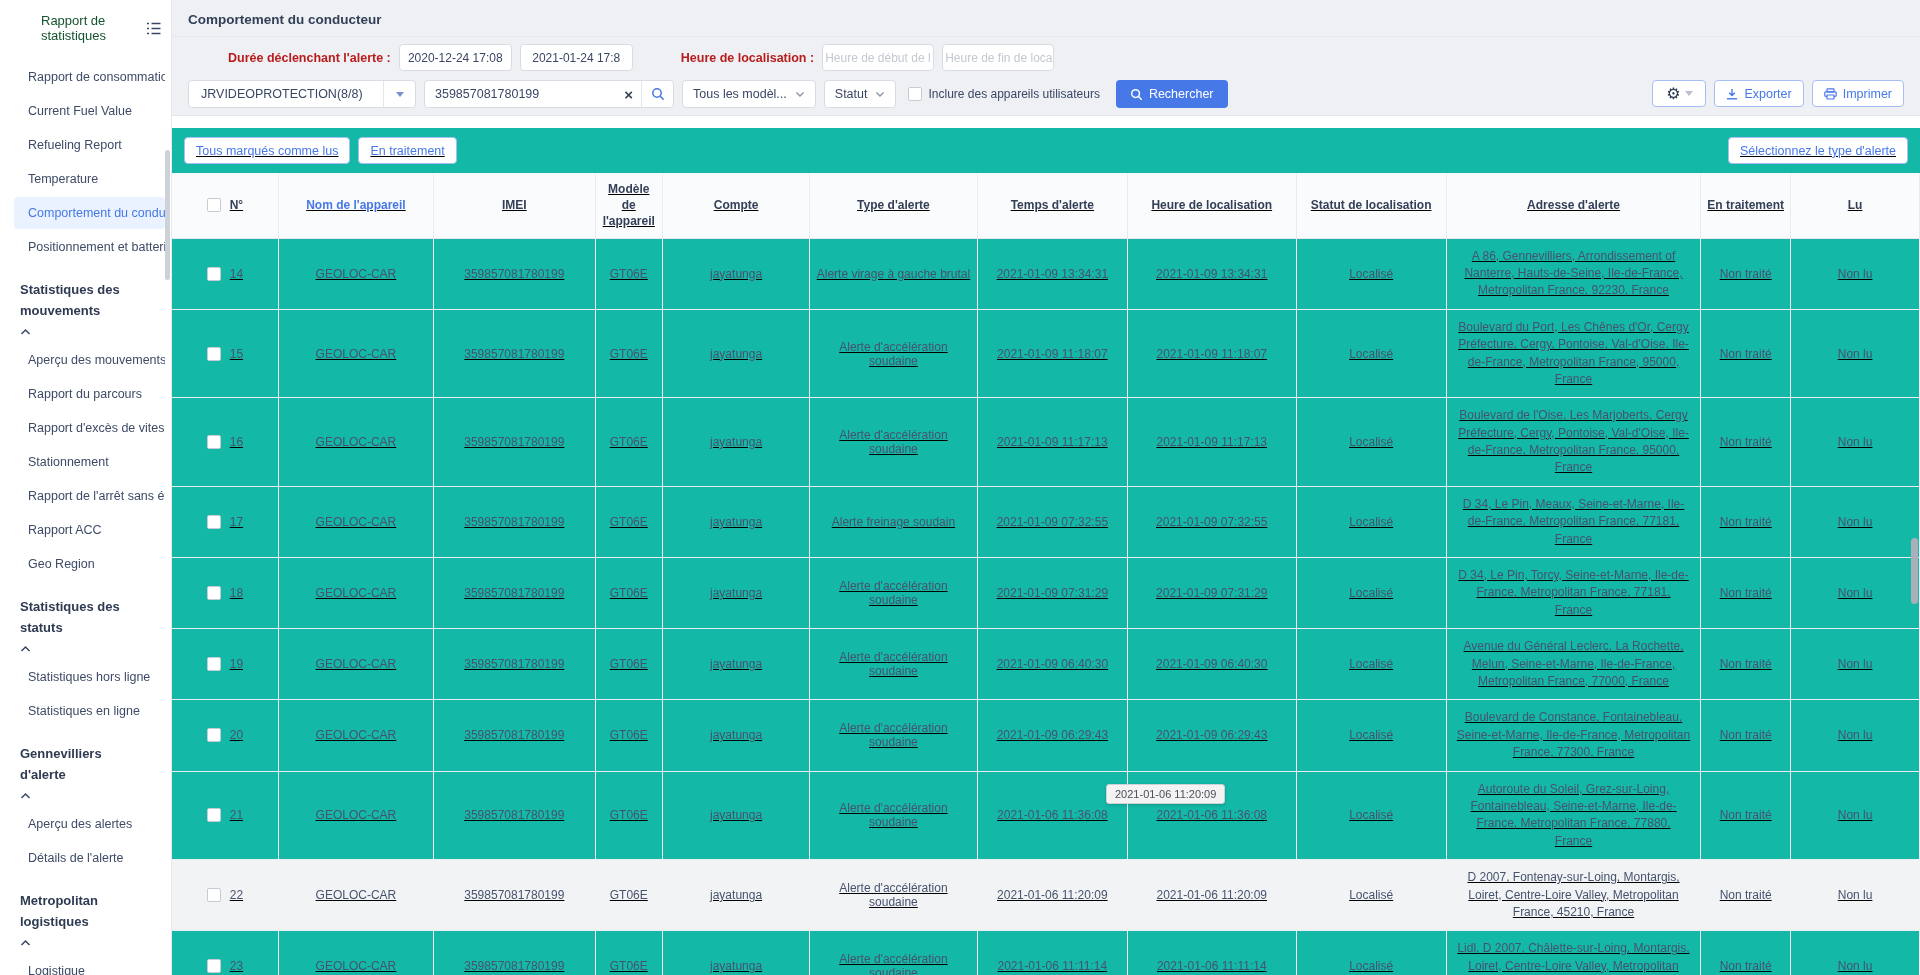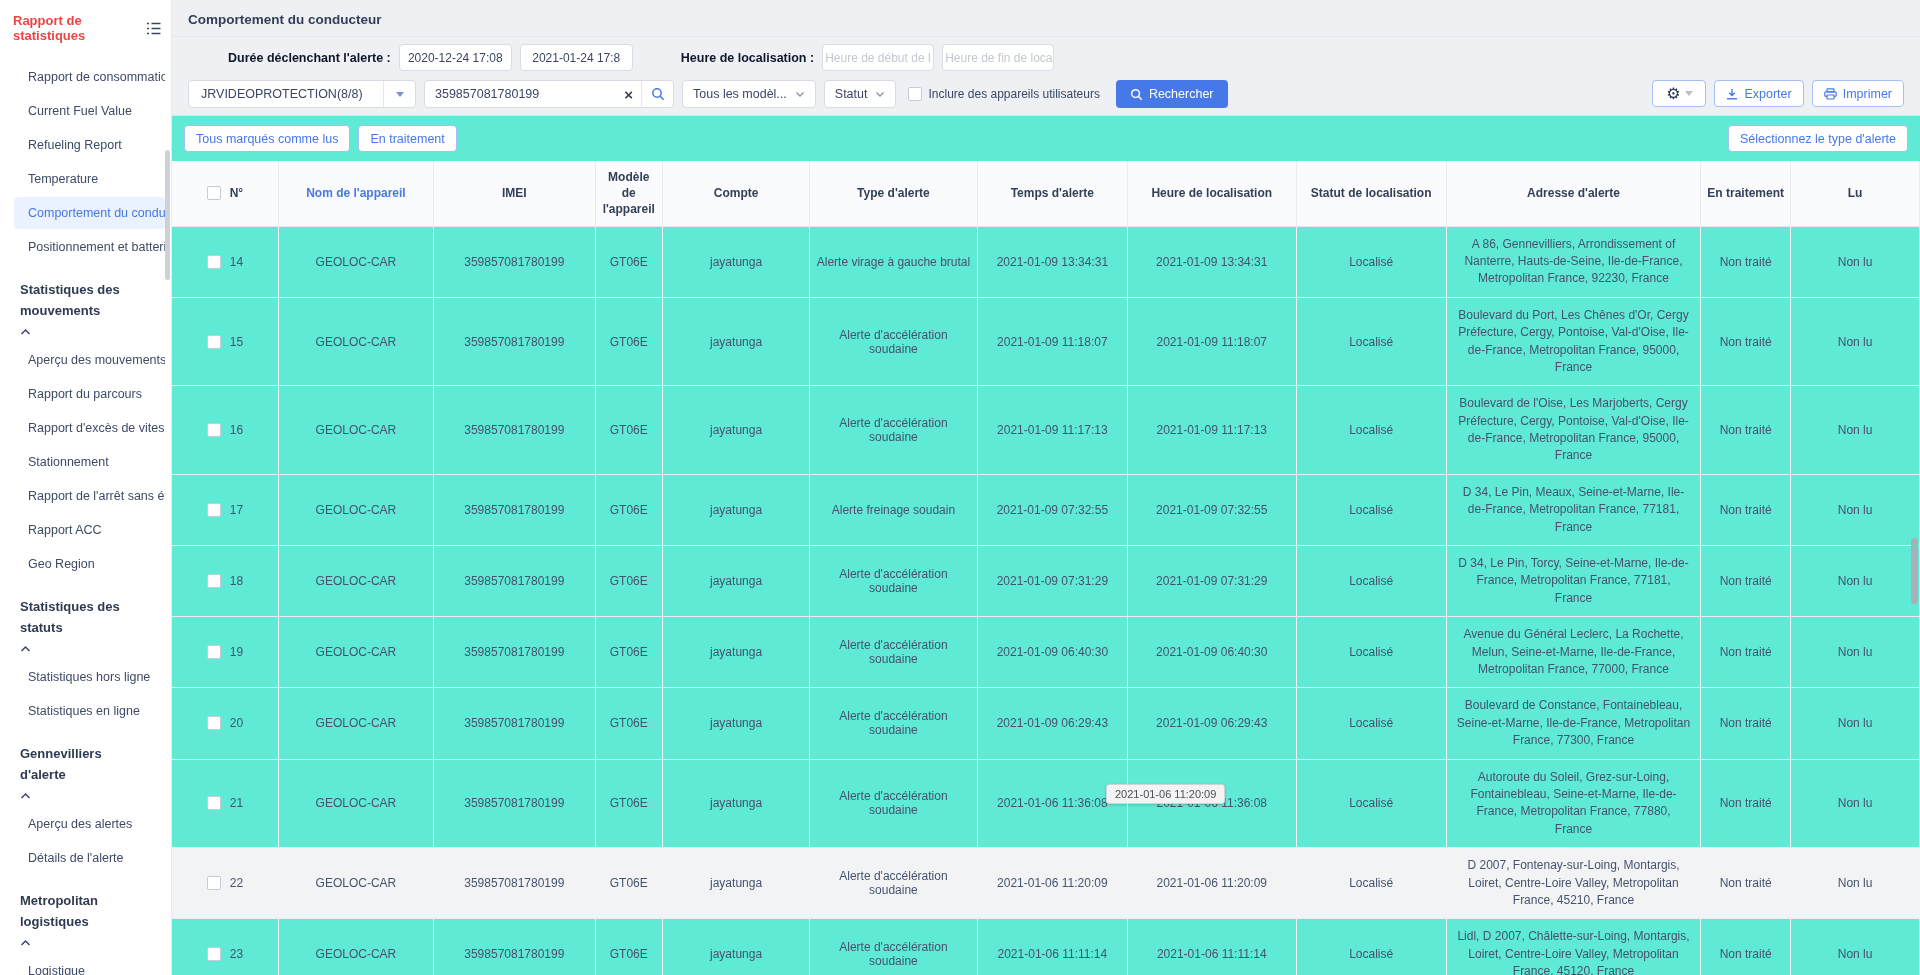--- a/index.html
+++ b/index.html
@@ -3,36 +3,36 @@
 <meta charset="utf-8">
 <style>
   * { box-sizing: border-box; margin: 0; padding: 0; }
   html,body { width:1920px; height:975px; overflow:hidden; }
   body { font-family:"Liberation Sans", sans-serif; background:#eef0f3; position:relative; }
   .app { display:flex; width:1920px; height:975px; }
 
   
   .sidebar { width:172px; background:#fff; flex-shrink:0; position:relative; border-right:1px solid #e8eaee; }
   .sidebar-header { display:flex; align-items:center; justify-content:space-between; padding:13px 10px 8px 13px; }
-  .sidebar-header .ttl { font-size:13px; font-weight:bold; color:#ef4444; }
+  .sidebar-header .ttl { font-size:13px; font-weight:normal; color:#14532d;margin-left:28px; }
   .sb-nav { padding-top:8px; }
   .sb-item { font-size:12.5px; color:#3d4b66; padding:9px 6px 9px 28px; margin:2px 6px 2px 0; cursor:pointer; white-space:nowrap; overflow:hidden; }
   .sb-item.sel { background:#e9f2fe; color:#4678e8; border-radius:4px; margin-left:14px; padding-left:14px; }
   .sb-group { display:flex; align-items:flex-start; justify-content:space-between; font-size:13px; font-weight:bold; color:#2e3a52; padding:14px 14px 6px 20px; line-height:1.65; cursor:pointer;flex-direction:column; }
   .sb-group span { max-width:118px; }
   .sb-scroll { position:absolute; right:1px; top:150px; width:5px; height:130px; background:#cdd1d8; border-radius:3px; }
 
   
-  .main { flex:1; display:flex; flex-direction:column; background:#fff; min-width:0; }
+  .main { flex:1; display:flex; flex-direction:column; background:#fff; min-width:0;gap:12px; }
   .tophead { background:#eef0f4; border-bottom:1px solid #e2e5ea; }
   .titlebar { padding:10px 16px 8px; border-bottom:1px solid #e6e8ed; }
   .titlebar span { font-size:13.5px; font-weight:bold; color:#323f57; }
   .frow { display:flex; align-items:center; padding:7px 16px; gap:8px; }
   .frow2 { padding-top:2px; position:relative; }
-  .flabel { font-size:12.5px; font-weight:600; color:#0f172a; white-space:nowrap;padding-left:40px; }
+  .flabel { font-size:12.5px; font-weight:600; color:#b91c1c; white-space:nowrap;padding-left:40px; }
   .tinput { height:27px; border:1px solid #d8dce4; border-radius:4px; background:#fff; font-family:inherit; font-size:12px; color:#3a4764; text-align:center; width:113px; outline:none; }
   .tinput::placeholder { color:#c3c8d2; text-align:left; padding-left:2px; }
   .ph { width:112px; }
   .selbox { height:28px; background:#fff; border:1px solid #d8dce4; border-radius:4px; display:flex; align-items:center; font-size:12.5px; color:#3a4764; cursor:pointer; }
   .sel-group { width:228px; justify-content:space-between; }
   .sel-group .txt { padding-left:12px; }
   .sel-group .caretcell { width:32px; height:100%; border-left:1px solid #e4e7ec; display:flex; align-items:center; justify-content:center; }
   .caret-down { width:0; height:0; border-left:4px solid transparent; border-right:4px solid transparent; border-top:5px solid #7c8fd0; }
   .imei-group { width:250px; height:28px; background:#fff; border:1px solid #d8dce4; border-radius:4px; display:flex; align-items:center; }
   .imei-group input { flex:1; border:none; outline:none; font-family:inherit; font-size:12.5px; color:#3a4764; padding-left:10px; background:transparent; }
@@ -43,21 +43,21 @@
   .chkwrap label { font-size:12px; color:#3a4764; }
   input[type=checkbox] { appearance:none; -webkit-appearance:none; width:14px; height:14px; border:1px solid #c6cbd4; border-radius:2px; background:#fff; cursor:pointer; flex-shrink:0; }
   .btn-primary { height:28px; background:#4678e8; color:#fff; border:none; border-radius:4px; font-family:inherit; font-size:12.5px; display:flex; align-items:center; gap:6px; padding:0 14px; margin-left:8px; cursor:pointer; }
   .right-cluster { position:absolute; right:16px; top:2px; display:flex; gap:8px; }
   .btn-outline { height:27px; background:#fff; border:1px solid #a6bdf6; color:#4678e8; border-radius:4px; font-family:inherit; font-size:12.5px; display:flex; align-items:center; gap:6px; padding:0 11px; cursor:pointer; }
   .gearbtn { width:54px; justify-content:center; gap:4px; }
   .gear-glyph { font-size:16px; color:#2e3a52; line-height:1; }
   .mini-caret { width:0; height:0; border-left:4px solid transparent; border-right:4px solid transparent; border-top:5px solid #b9bfca; }
 
   
-  .content { flex:1; background:#5eead4; overflow:hidden; }
+  .content { flex:1; background:#14b8a6; overflow:hidden;text-decoration:underline; }
   .actions { display:flex; align-items:center; justify-content:space-between; padding:9px 12px 9px 12px; }
   .actions .left { display:flex; gap:8px; }
 
   table { border-collapse:collapse; table-layout:fixed; width:100%; }
   th, td { font-size:12px; text-align:center; border-bottom:1px solid #ebedf0; border-right:1px solid #f3f4f6; padding:8px 6px; color:#46536d; }
   th { background:#fafbfc; color:#333f57; font-weight:bold; border-bottom:1px solid #e6e8ec; border-right:1px solid #e9ebef; height:46px; line-height:1.35; }
   th:nth-child(1){width:104px} th:nth-child(2){width:152px} th:nth-child(3){width:158px}
   th:nth-child(4){width:66px}  th:nth-child(5){width:144px} th:nth-child(6){width:164px}
   th:nth-child(7){width:147px} th:nth-child(8){width:165px} th:nth-child(9){width:147px}
   th:nth-child(10){width:249px} th:nth-child(11){width:88px} th:nth-child(12){width:126px}

